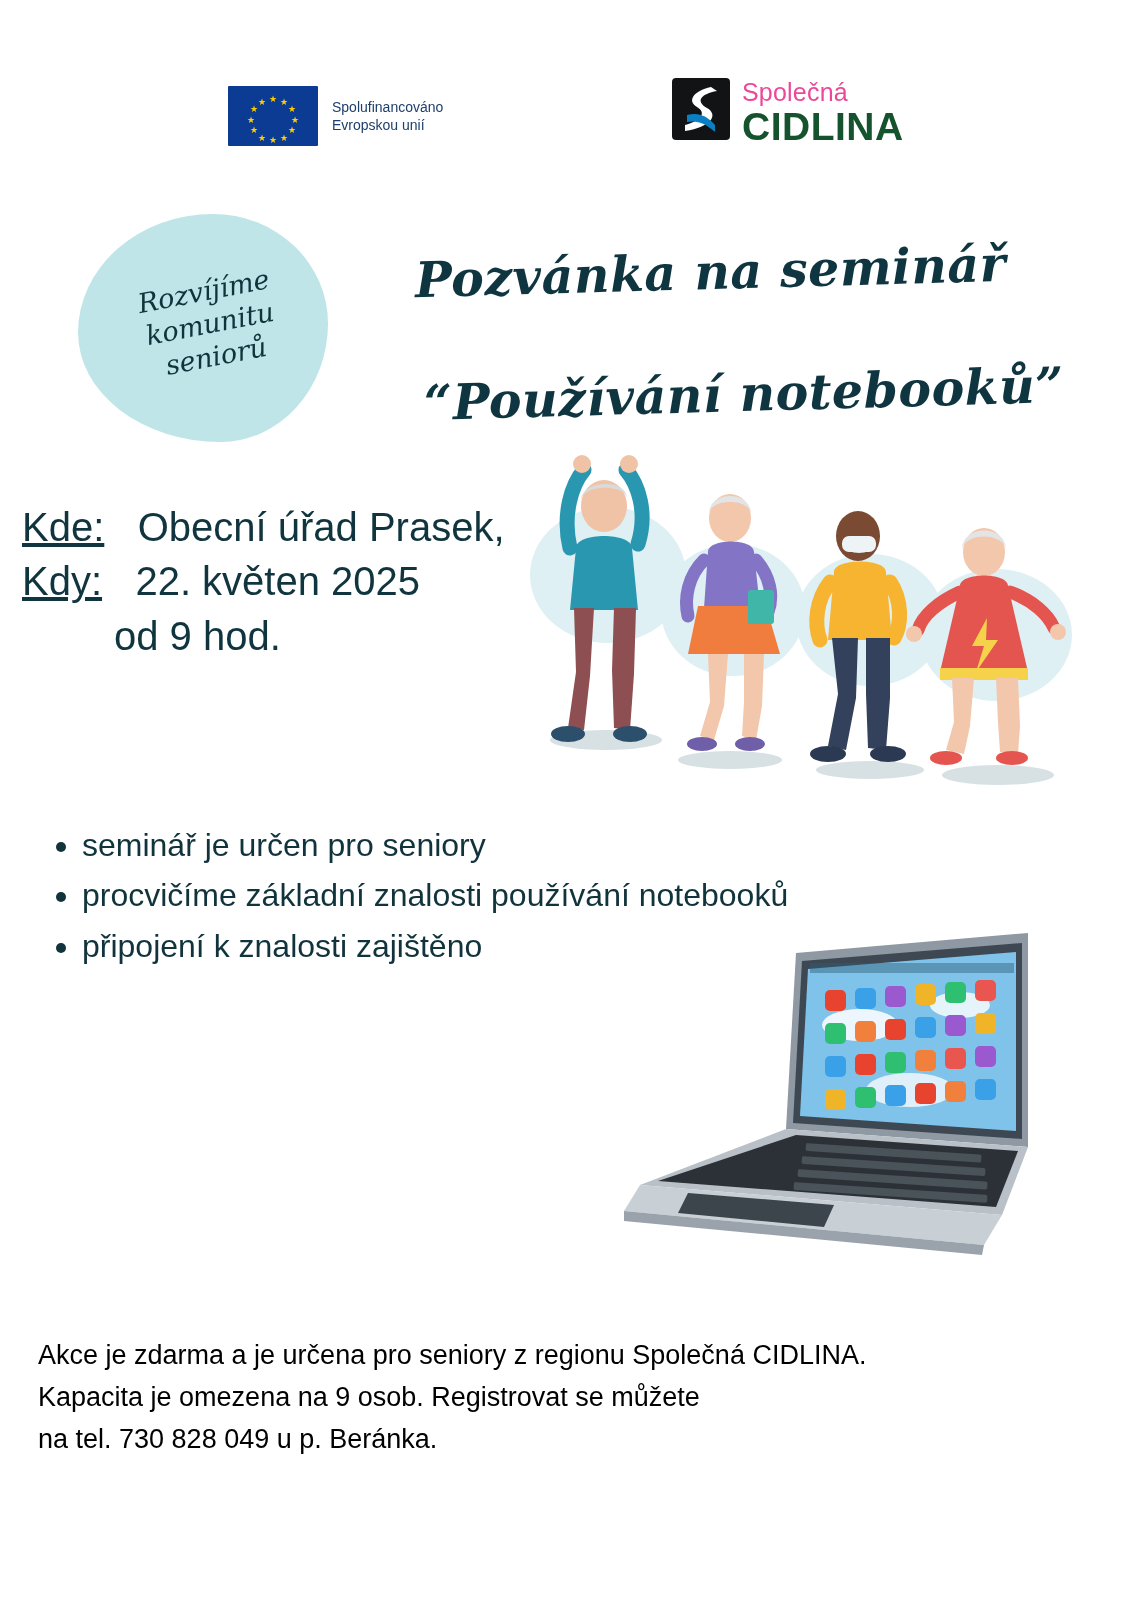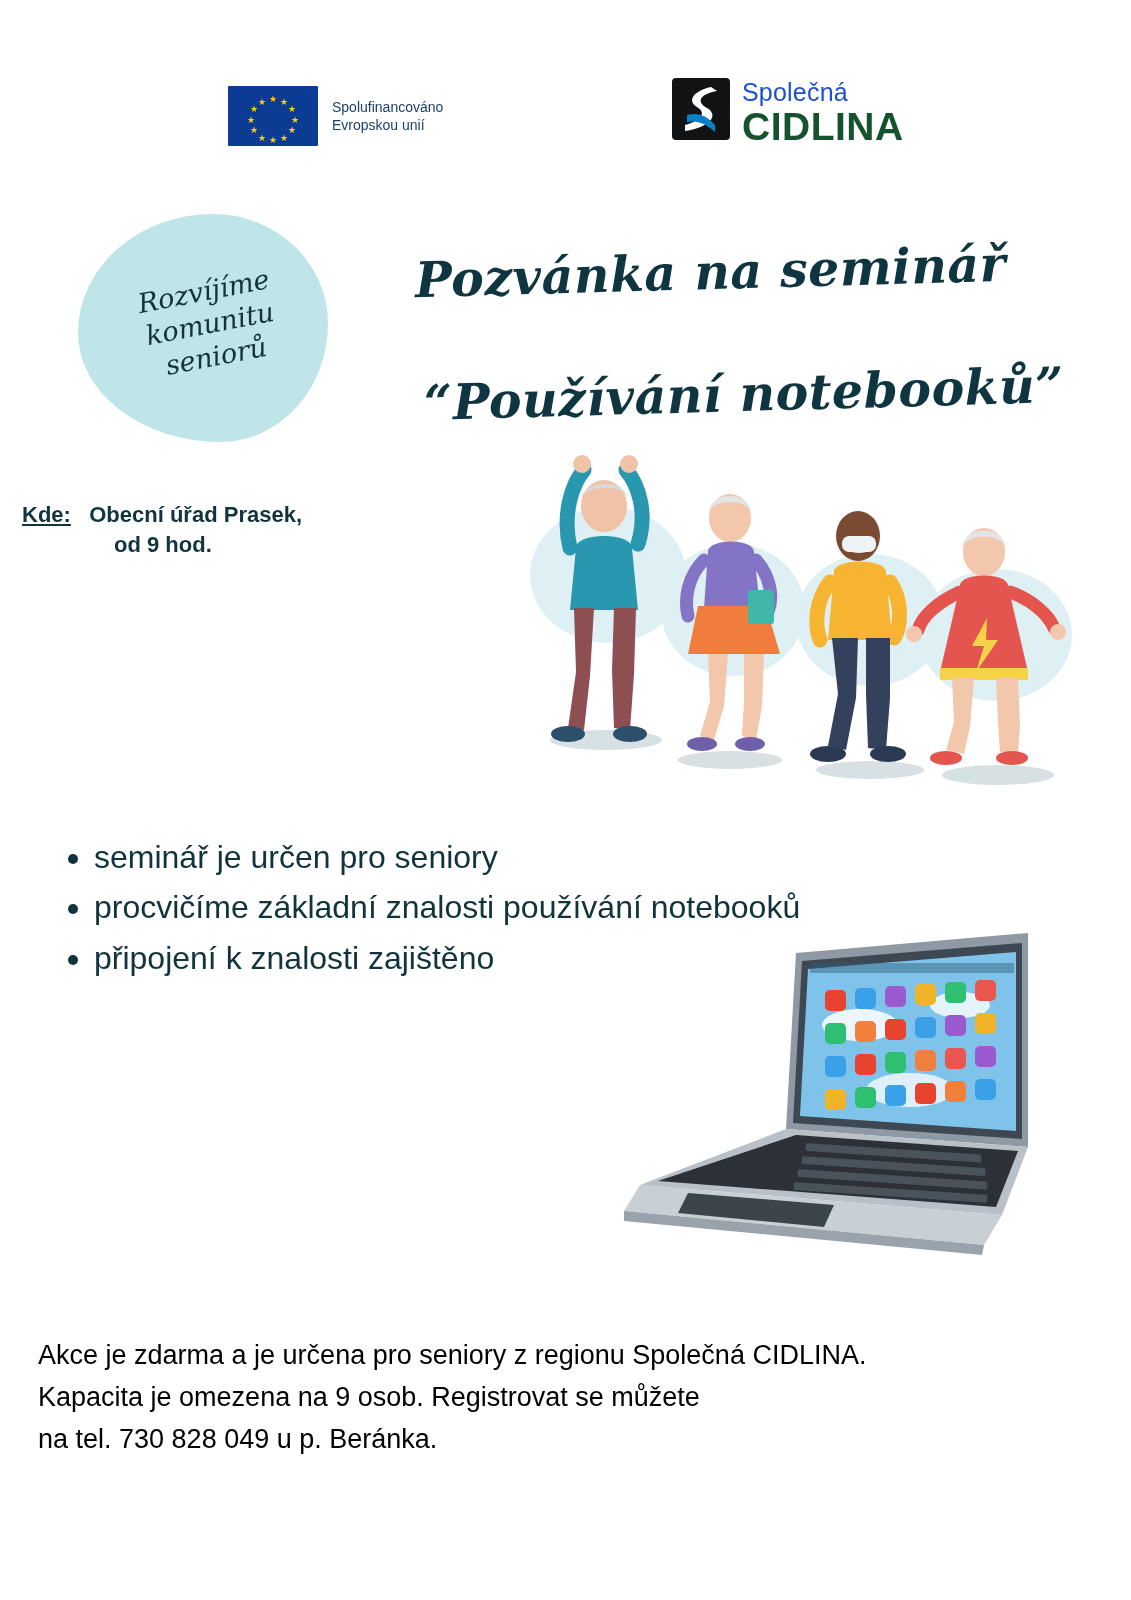--- a/index.html
+++ b/index.html
@@ -75,21 +75,21 @@
     border-radius: 4px;
   }
   .cid-mark .wave {
     position: absolute;
     left: 9px; top: 7px;
     width: 40px; height: 48px;
   }
   .cid-words { padding-top: 2px; }
   .cid-spol {
     font-size: 25px;
-    color: #1d4ed8;
+    color: #ec4899;
     letter-spacing: 0.2px;
     line-height: 1;
     margin-bottom: 2px;
   }
   .cid-name {
     font-size: 39px;
     font-weight: bold;
     color: #14532d;
     letter-spacing: 0.5px;
     line-height: 1;
@@ -142,38 +142,38 @@
     letter-spacing: 0.5px;
     transform: rotate(-1.6deg);
   }
 
   
   .details {
     position: absolute;
     left: 22px;
     top: 500px;
     width: 520px;
-    font-size: 22px;
-    font-weight: bold;
+    font-size: 40px;
+    font-weight: normal;
     line-height: 1.36;
     color: #10353f;
   }
   .details .u { text-decoration: underline; }
   .details .indent { display: inline-block; width: 92px; }
 
   
   .bullets {
     position: absolute;
     left: 36px;
     top: 822px;
     width: 830px;
     font-size: 32px;
     line-height: 1.45;
     color: #11333c;
-    margin: 12px;
+    margin: 0;
     padding-left: 46px;
   }
   .bullets li { margin-bottom: 4px; }
 
   
   .footer {
     position: absolute;
     left: 38px;
     top: 1335px;
     width: 1000px;
@@ -253,20 +253,25 @@
 <div class="title-1">Pozvánka na seminář</div>
 <div class="title-2">“Používání notebooků”</div>
 
 <div class="details">
   <div>
     <span class="u">Kde:</span>
     &nbsp;
     <span>Obecní úřad Prasek,</span>
   </div>
   <div>
+    <span class="u">Kdy:</span>
+    &nbsp;
+    <span>22. květen 2025</span>
+  </div>
+  <div>
     <span class="indent"></span><span>od 9 hod.</span>
   </div>
 </div>
 
 <svg class="seniors" viewBox="0 0 600 360">
 
   <ellipse cx="110" cy="135" rx="78" ry="68" fill="#dff0f4"></ellipse>
   <ellipse cx="235" cy="170" rx="72" ry="66" fill="#dff0f4"></ellipse>
   <ellipse cx="372" cy="180" rx="74" ry="66" fill="#dff0f4"></ellipse>
   <ellipse cx="498" cy="195" rx="76" ry="66" fill="#dff0f4"></ellipse>

